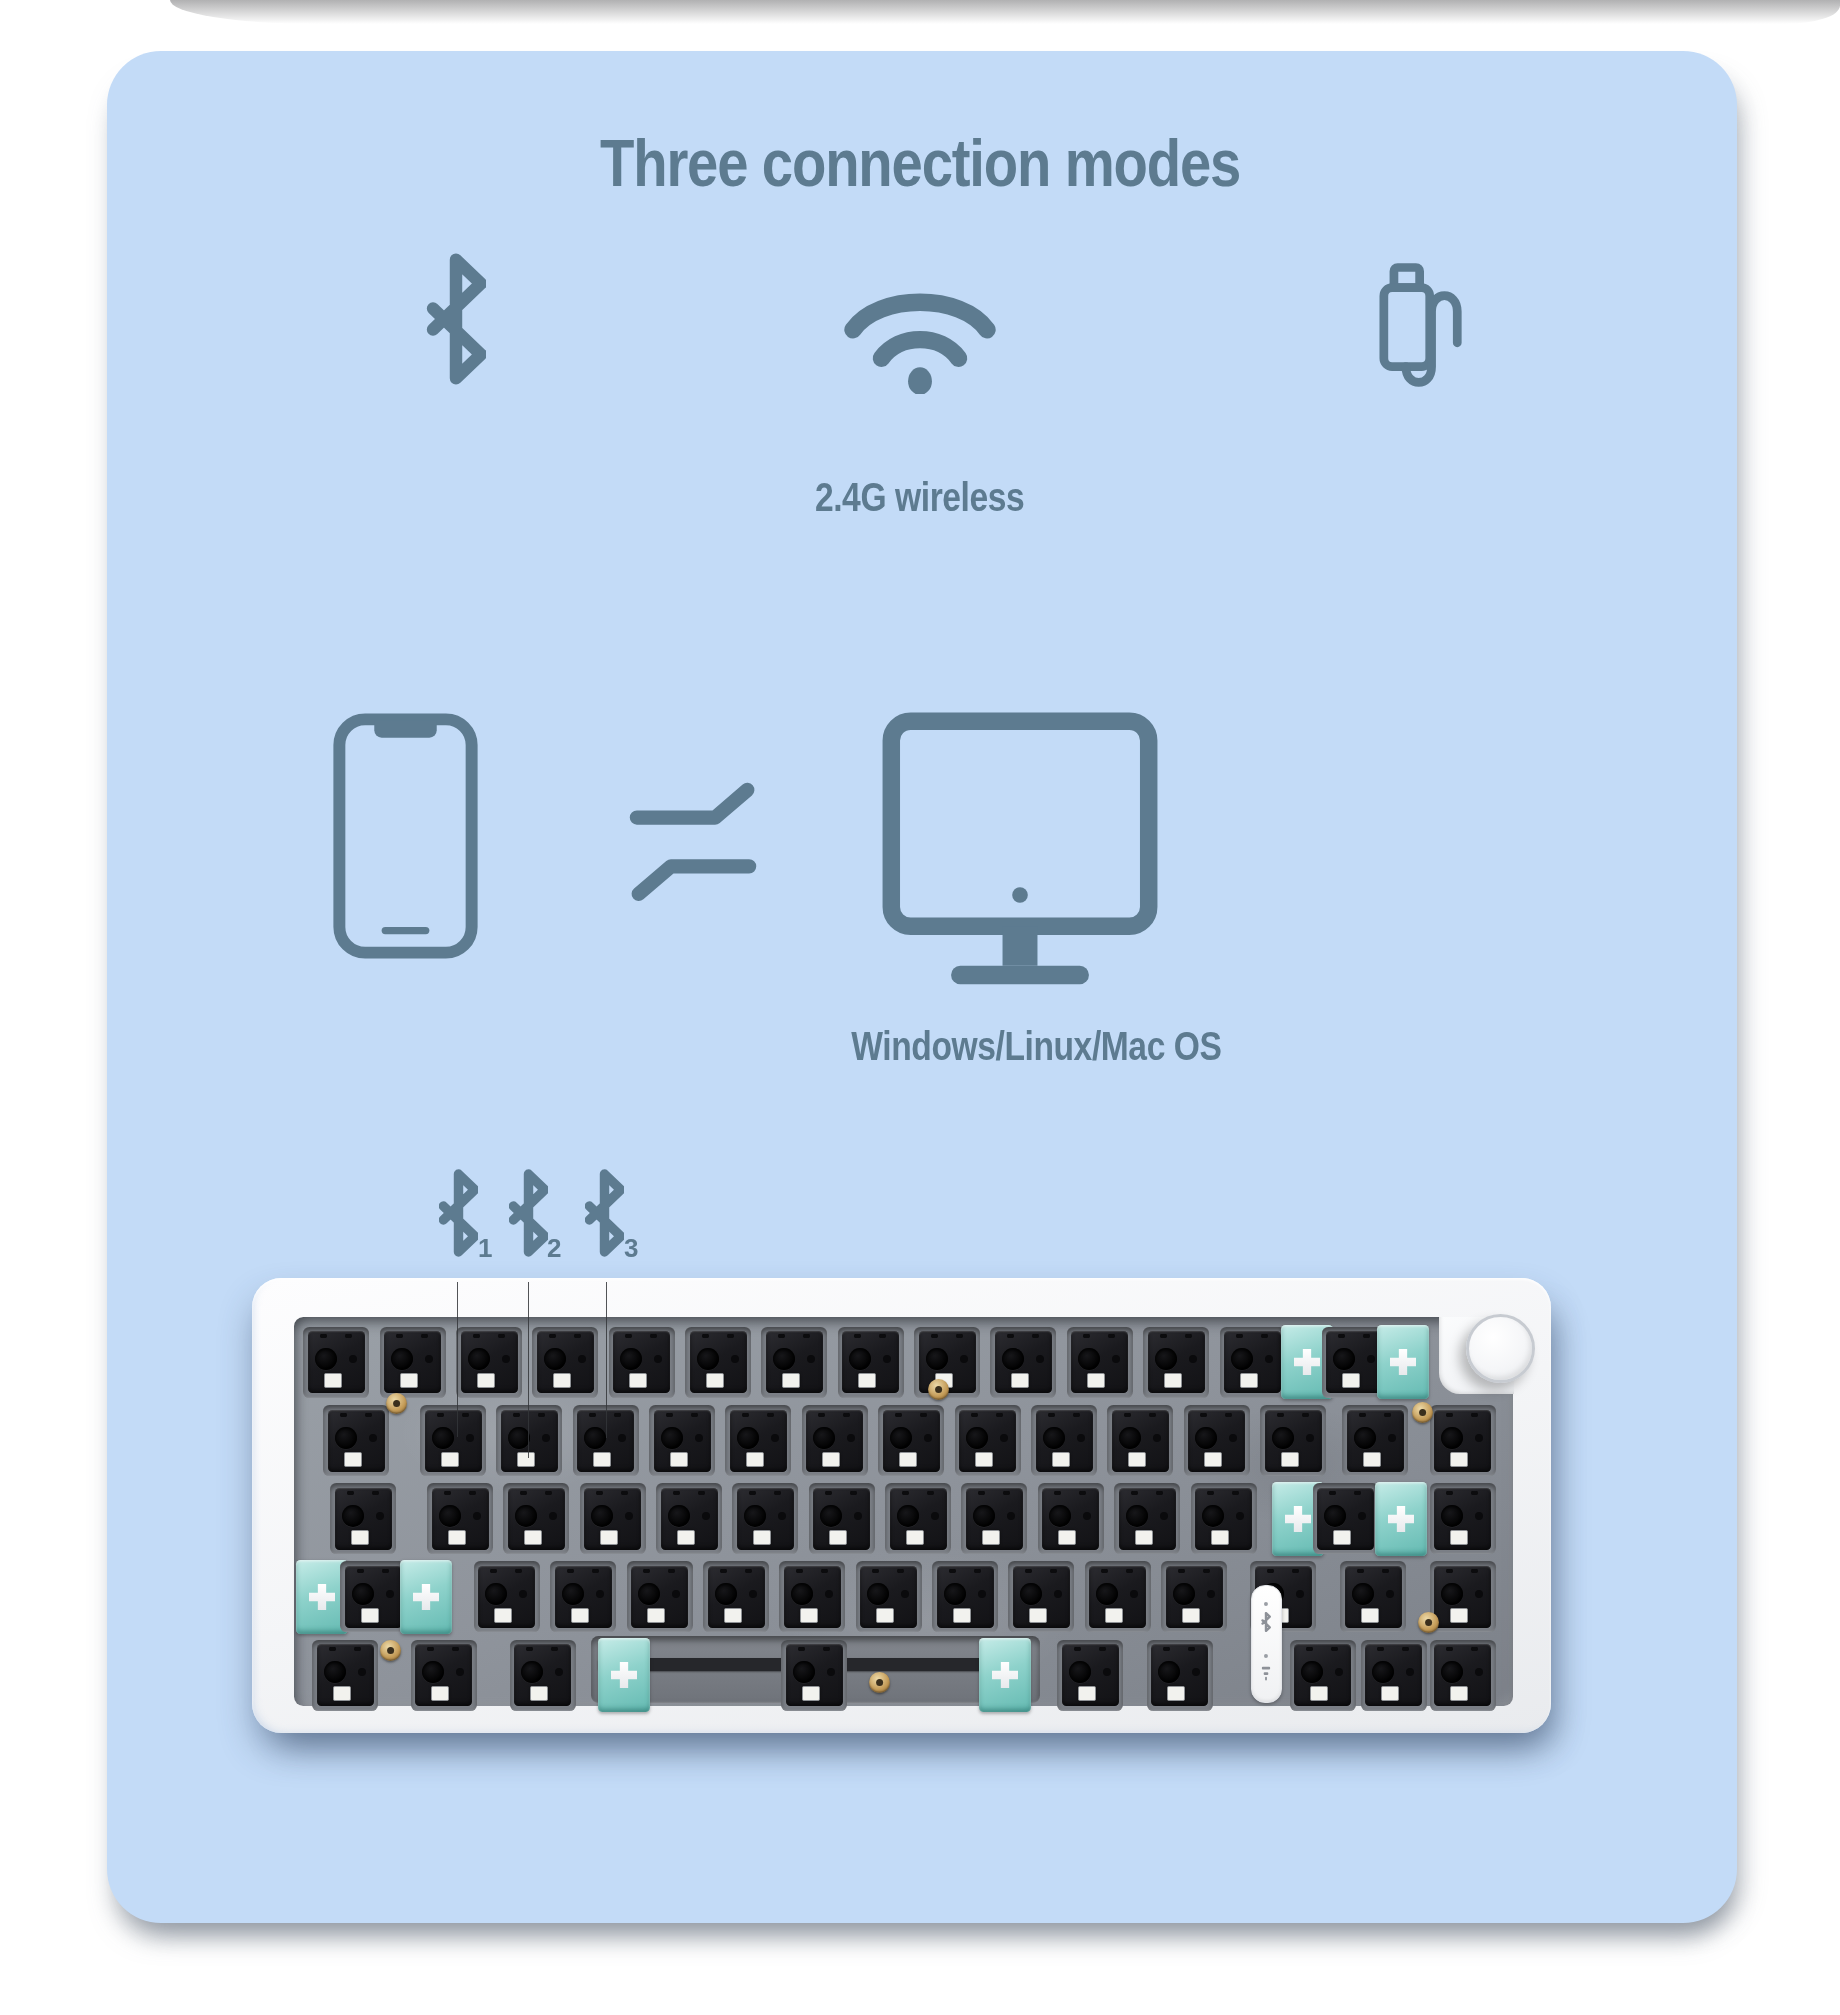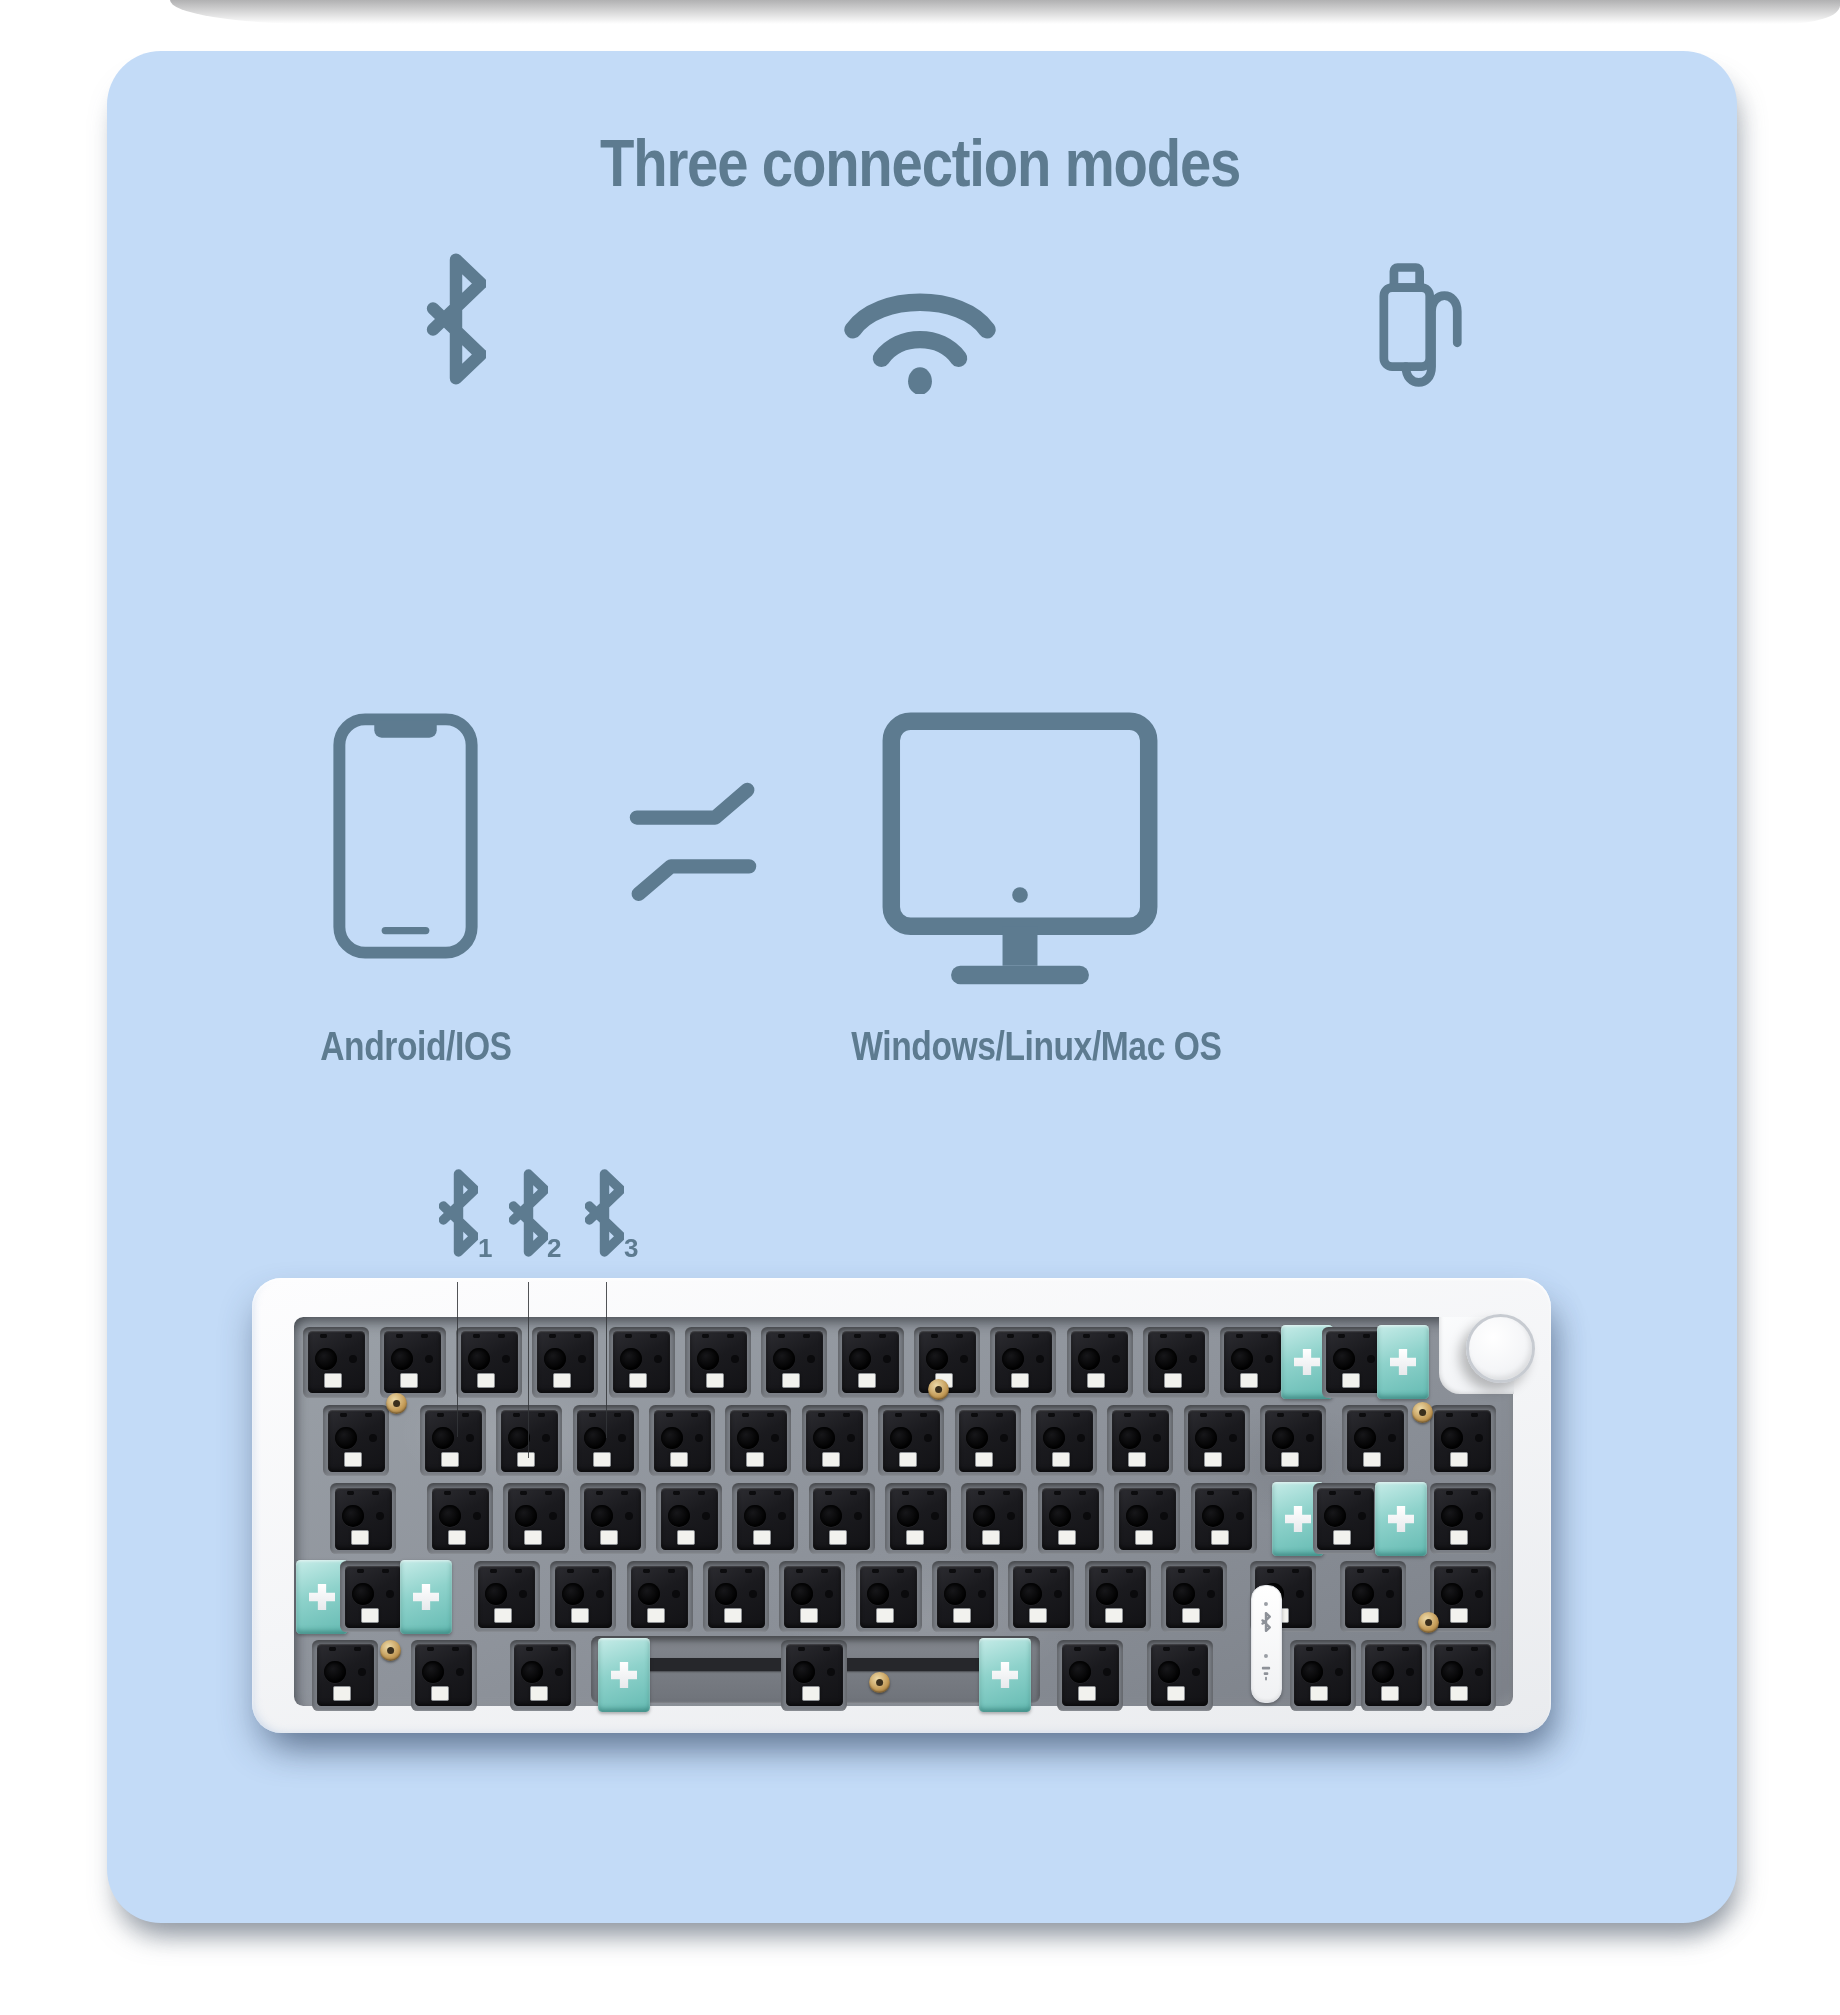--- a/index.html
+++ b/index.html
@@ -115,20 +115,21 @@
     </svg>
   </div>
   <div class="abs icon-slate" style="left:1357px;top:262px;width:106px;height:134px;color:var(--slate)">
     <svg width="106" height="134" viewBox="0 0 230 292" fill="none" stroke="currentColor" stroke-width="19" stroke-linecap="round" stroke-linejoin="round">
       <rect x="80" y="12" width="56" height="44" rx="8"></rect>
       <rect x="58" y="56" width="100" height="172" rx="18"></rect>
       <path d="M106 228 C106 274 162 274 162 228 L162 108 C162 62 218 62 218 108 L218 176"></path>
     </svg>
   </div>
 
+  <div class="abs mode-label" style="left:644px;top:475px;width:552px;"><span class="cond">2.4G wireless</span></div>
 
   <div class="abs icon-slate" style="left:332px;top:712px;width:147px;height:248px;color:var(--slate)">
     <svg width="147" height="248" viewBox="0 0 320 540" fill="none" stroke="currentColor" stroke-width="26">
       <rect x="16" y="16" width="288" height="508" rx="56"></rect>
       <path d="M92 18 h136 v22 a16 16 0 0 1 -16 16 h-104 a16 16 0 0 1 -16 -16 z" fill="currentColor" stroke="none"></path>
       <rect x="108" y="468" width="104" height="16" rx="8" fill="currentColor" stroke="none"></rect>
     </svg>
   </div>
   <div class="abs icon-slate" style="left:624px;top:778px;width:138px;height:127px;color:var(--slate)">
     <svg width="138" height="127" viewBox="0 0 300 276" fill="none" stroke="currentColor" stroke-width="31" stroke-linecap="round" stroke-linejoin="round">
@@ -138,21 +139,20 @@
   </div>
   <div class="abs icon-slate" style="left:882px;top:712px;width:276px;height:285px;color:var(--slate)">
     <svg width="276" height="285" viewBox="0 0 600 620" fill="none" stroke="currentColor" stroke-width="38">
       <rect x="20" y="20" width="560" height="446" rx="42"></rect>
       <circle cx="300" cy="398" r="17" fill="currentColor" stroke="none"></circle>
       <rect x="262" y="466" width="76" height="86" fill="currentColor" stroke="none"></rect>
       <rect x="150" y="552" width="300" height="40" rx="20" fill="currentColor" stroke="none"></rect>
     </svg>
   </div>
 
-  <div class="abs platform-label" style="left:140px;top:1024px;width:552px;"><span class="cond">Android/IOS</span></div>
   <div class="abs platform-label" style="left:760px;top:1024px;width:552px;text-align:center;"><span class="cond">Windows/Linux/Mac OS</span></div>
 
   <div class="abs bt-ch" style="left:439px;top:1169px;width:42px;height:95px;color:var(--slate)">
     <svg width="39" height="88" viewBox="0 0 124 280" fill="none" stroke="currentColor" stroke-width="30" stroke-linecap="round" stroke-linejoin="round">
       <path d="M62 16 V264 L114 214 L14 118 M62 16 L114 66 L14 162"></path>
     </svg>
   </div>
   <span class="abs bt-sub" style="left:478px;top:1233px;">1</span>
 
   <div class="abs bt-ch" style="left:509px;top:1169px;width:42px;height:95px;color:var(--slate)">

